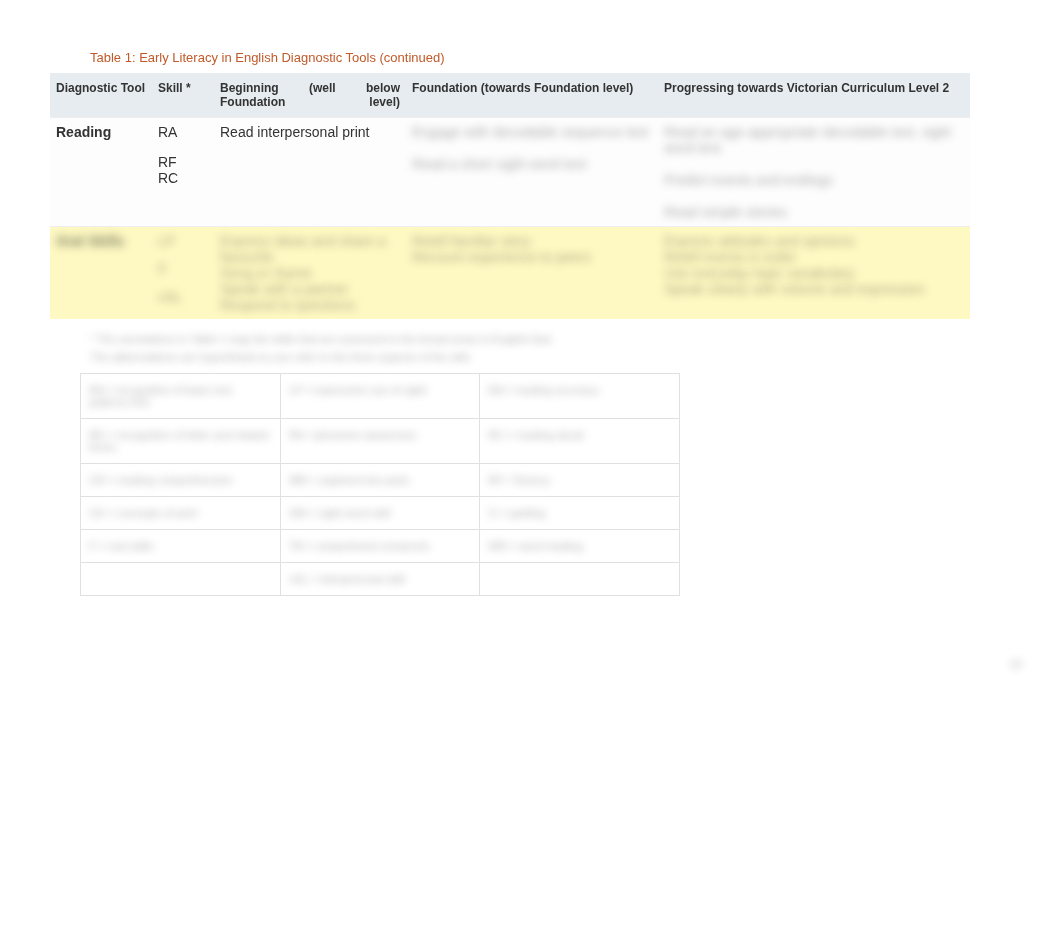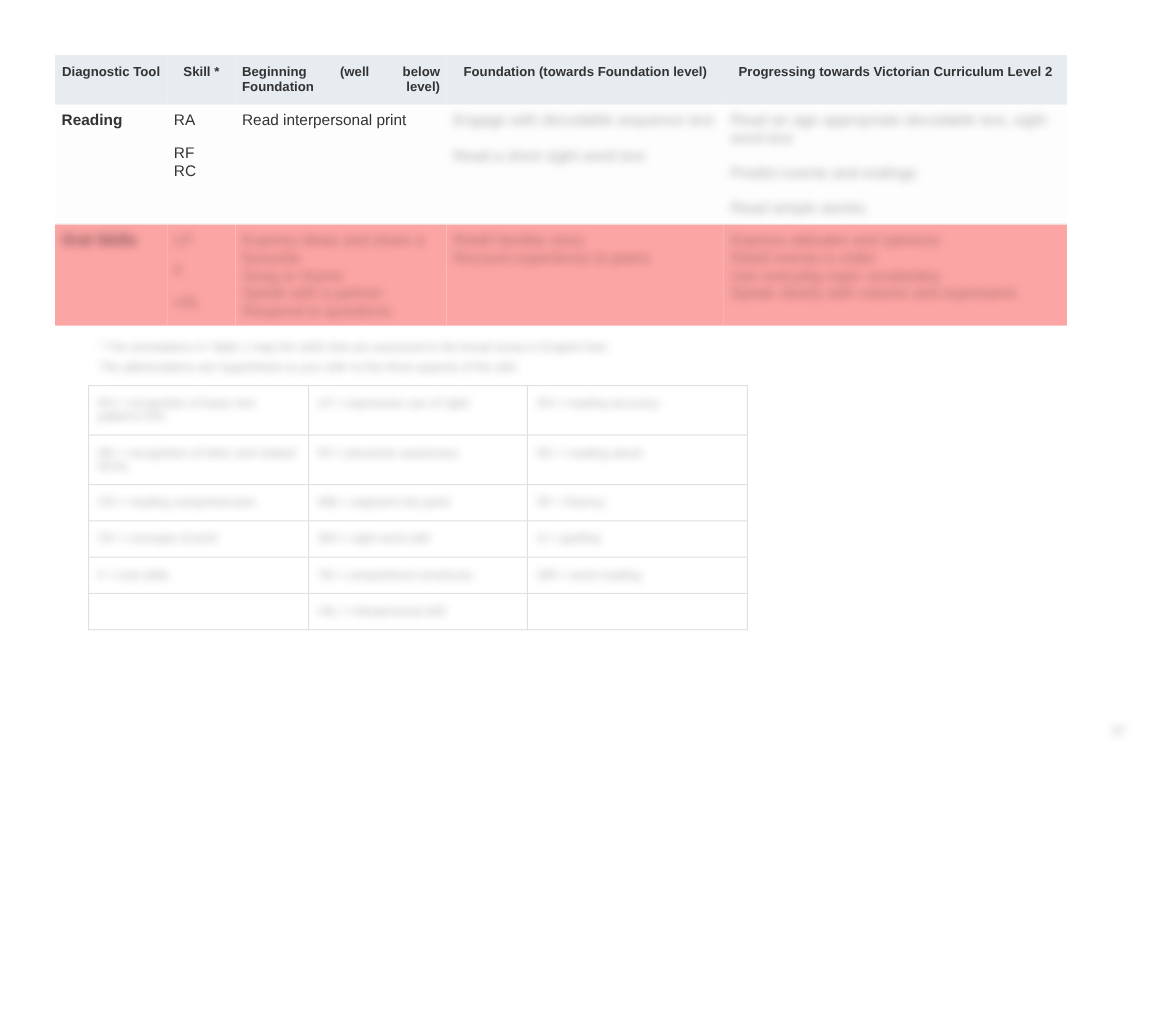--- a/index.html
+++ b/index.html
@@ -24,34 +24,34 @@
 }
 table.main {
   width: 920px;
   border-collapse: collapse;
   margin-left: 10px;
 }
 table.main th {
   background: #e6ecef;
   font-weight: bold;
   font-size: 12px;
-  text-align: center;
+  text-align: left;
   vertical-align: top;
   padding: 8px 6px;
   border: none;
 }
 table.main th.col-beg { text-align: justify; text-align-last: justify; }
 table.main td {
   vertical-align: top;
   padding: 6px 6px;
   font-size: 14px;
   border-top: 1px solid #eee;
 }
 table.main tr.even td { background: #fdfdfd; }
-table.main tr.odd  td { background: #fca5a5; }
+table.main tr.odd  td { background: #fef9c3; }
 .row-heading { font-weight: bold; }
 .blurred {
   color: transparent;
   text-shadow: 0 0 8px rgba(0,0,0,0.35);
   user-select: none;
 }
 .blurred-dark {
   color: transparent;
   text-shadow: 0 0 8px rgba(0,0,0,0.5);
   user-select: none;
@@ -81,20 +81,21 @@
   right: 40px;
   bottom: 260px;
   font-size: 11px;
   color: #999;
 }
 </style>
 </head>
 <body>
 <div class="page">
 
+<div class="caption">Table 1: Early Literacy in English Diagnostic Tools (continued)</div>
 
 <table class="main">
   <thead>
     <tr>
       <th style="width:90px">Diagnostic Tool</th>
       <th style="width:50px">Skill *</th>
       <th style="width:180px" class="col-beg">Beginning (well below Foundation level)</th>
       <th style="width:240px">Foundation (towards Foundation level)</th>
       <th>Progressing towards Victorian Curriculum Level 2</th>
     </tr>

